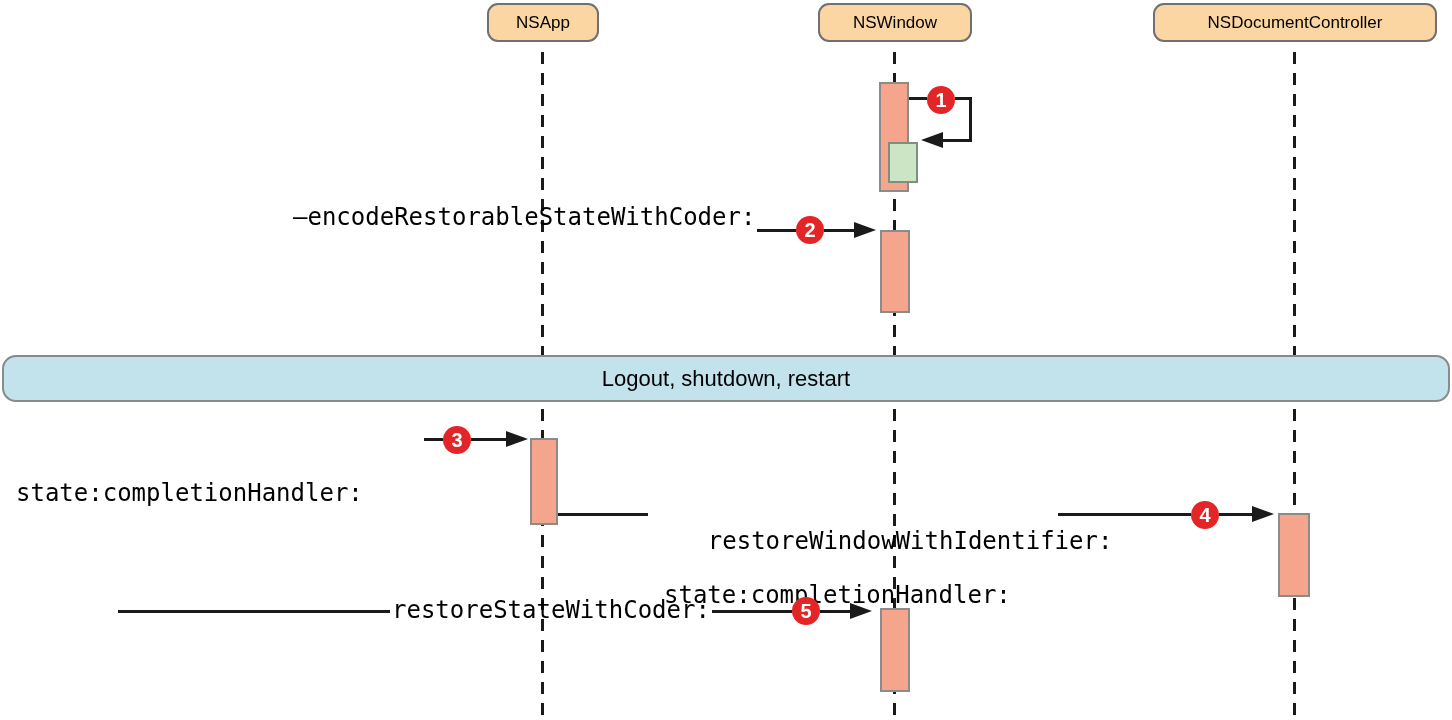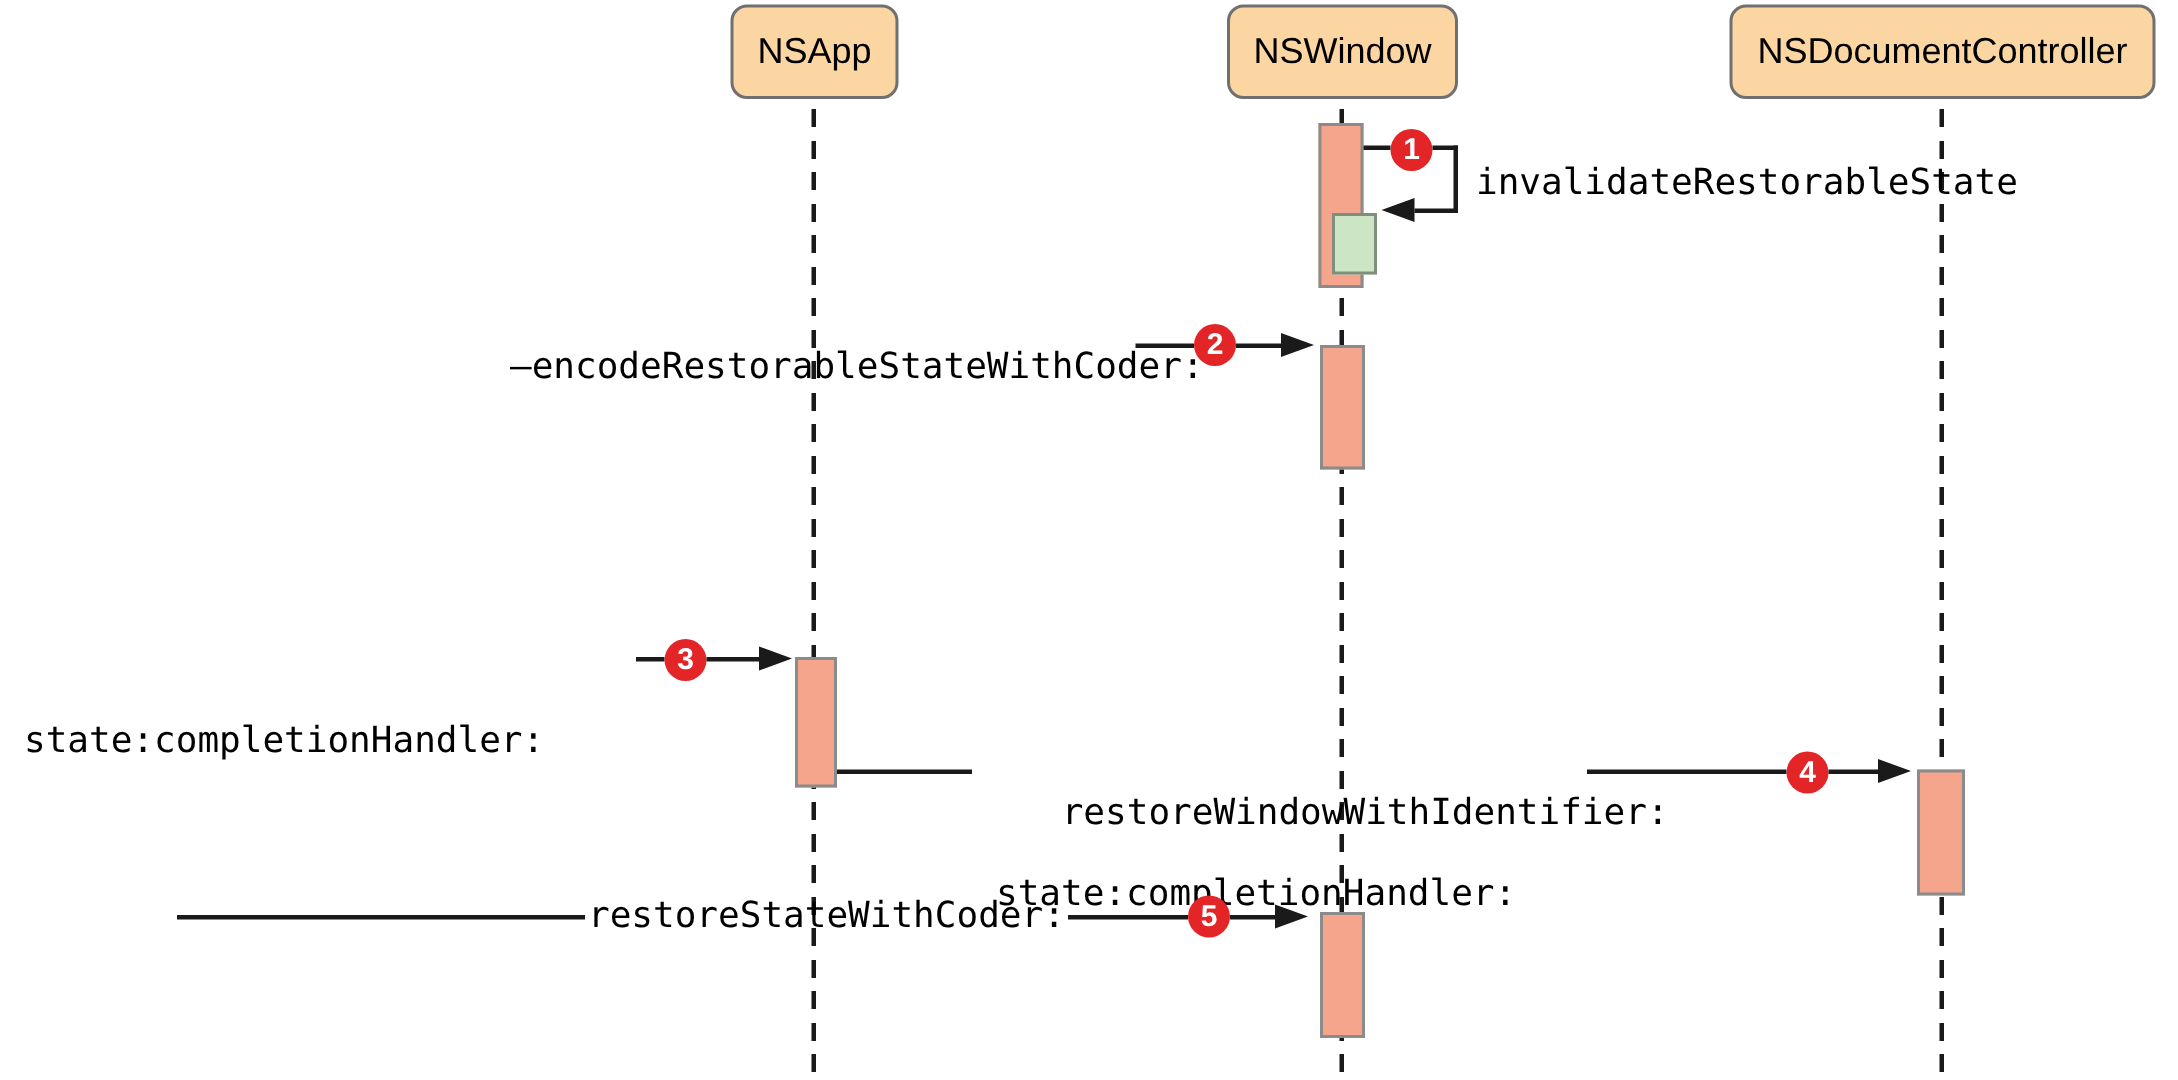--- a/index.html
+++ b/index.html
@@ -5,25 +5,25 @@
   html,body{margin:0;padding:0;background:#ffffff;}
   #canvas{
     position:relative;
     width:1452px;height:720px;
     background:#ffffff;
     font-family:"Liberation Sans",sans-serif;
     overflow:hidden;
   }
   
   .actor{
-    position:absolute;top:3px;height:63px;
+    position:absolute;top:3px;height:39px;
     background:var(--actor-fill,#fbd5a2);
     border:2px solid #707070;border-radius:11px;
     display:flex;align-items:center;justify-content:center;
-    font-size:24px;color:#000;box-sizing:border-box;
+    font-size:17px;color:#000;box-sizing:border-box;
   }
   
   .lifeline{
     position:absolute;top:52px;height:668px;width:3px;
     background:repeating-linear-gradient(180deg,
       var(--line,#1a1a1a) 0 12px, transparent 12px 21px);
   }
   
   .bar{
     position:absolute;box-sizing:border-box;
@@ -88,31 +88,33 @@
   <div class="bar green" style="left:888px;top:142px;width:30px;height:41px;"></div>
 
   <div class="seg" style="left:909px;top:97px;width:18px;"></div>
   <div class="badge" style="left:927px;top:86px;">
     <span>1</span>
   </div>
   <div class="seg" style="left:955px;top:97px;width:17px;"></div>
   <div class="vseg" style="left:969px;top:97px;height:45px;"></div>
   <div class="seg" style="left:943px;top:139px;width:29px;"></div>
   <div class="arrow-l" style="left:921px;top:132px;"></div>
-  <div class="mlabel" style="left:984px;top:108px;">invalidateRestorableState</div>
 
-  <div class="mlabel" style="left:293px;top:231px;margin-left:47px;">—encodeRestorableStateWithCoder:</div>
+  <div class="mlabel" style="left:293px;top:204px;">—encodeRestorableStateWithCoder:</div>
   <div class="seg" style="left:757px;top:229px;width:39px;"></div>
   <div class="badge" style="left:796px;top:216px;">
     <span>2</span>
   </div>
   <div class="seg" style="left:824px;top:229px;width:30px;"></div>
   <div class="arrow-r" style="left:854px;top:222px;"></div>
   <div class="bar" style="left:880px;top:230px;width:30px;height:83px;"></div>
 
+  <div class="band">
+    <span>Logout, shutdown, restart</span>
+  </div>
 
   <div class="mlabel" style="left:2px;top:426px;">
     <span class="l2">state:completionHandler:</span>
   </div>
   <div class="seg" style="left:424px;top:438px;width:19px;"></div>
   <div class="badge" style="left:443px;top:426px;">
     <span>3</span>
   </div>
   <div class="seg" style="left:471px;top:438px;width:35px;"></div>
   <div class="arrow-r" style="left:506px;top:431px;"></div>

